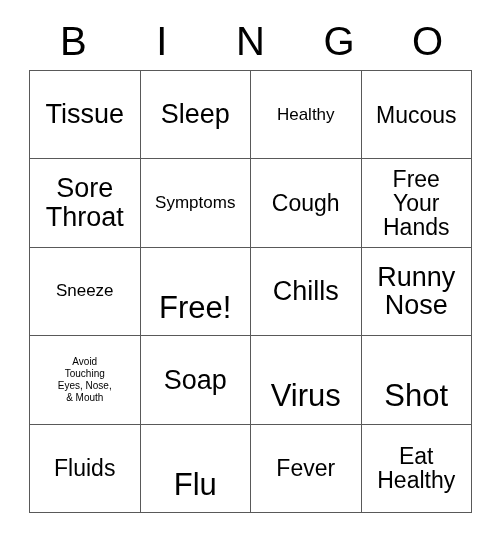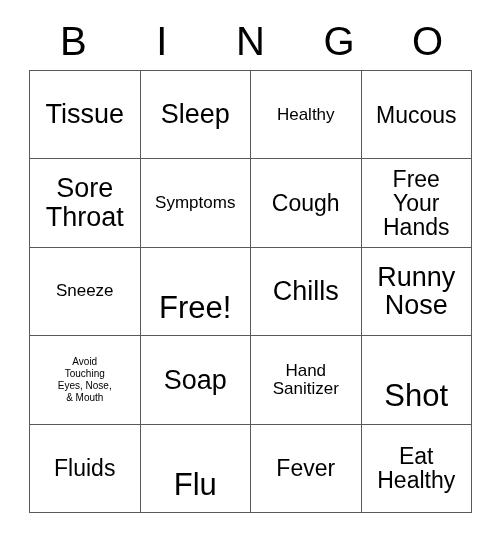--- a/index.html
+++ b/index.html
@@ -145,23 +145,22 @@
       </div>
       <div class="cell fs-xs">
         <span class="cell-text">Avoid
 Touching
 Eyes, Nose,
 &amp; Mouth</span>
       </div>
       <div class="cell fs-lg">
         <span class="cell-text">Soap</span>
       </div>
-      <div class="cell fs-sm">
-        <span class="cell-text">Hand
-Sanitizer</span>
+      <div class="cell fs-xl">
+        <span class="cell-text">Virus</span>
       </div>
       <div class="cell fs-xl">
         <span class="cell-text">Shot</span>
       </div>
       <div class="cell fs-md">
         <span class="cell-text">Fluids</span>
       </div>
       <div class="cell fs-xl">
         <span class="cell-text">Flu</span>
       </div>

